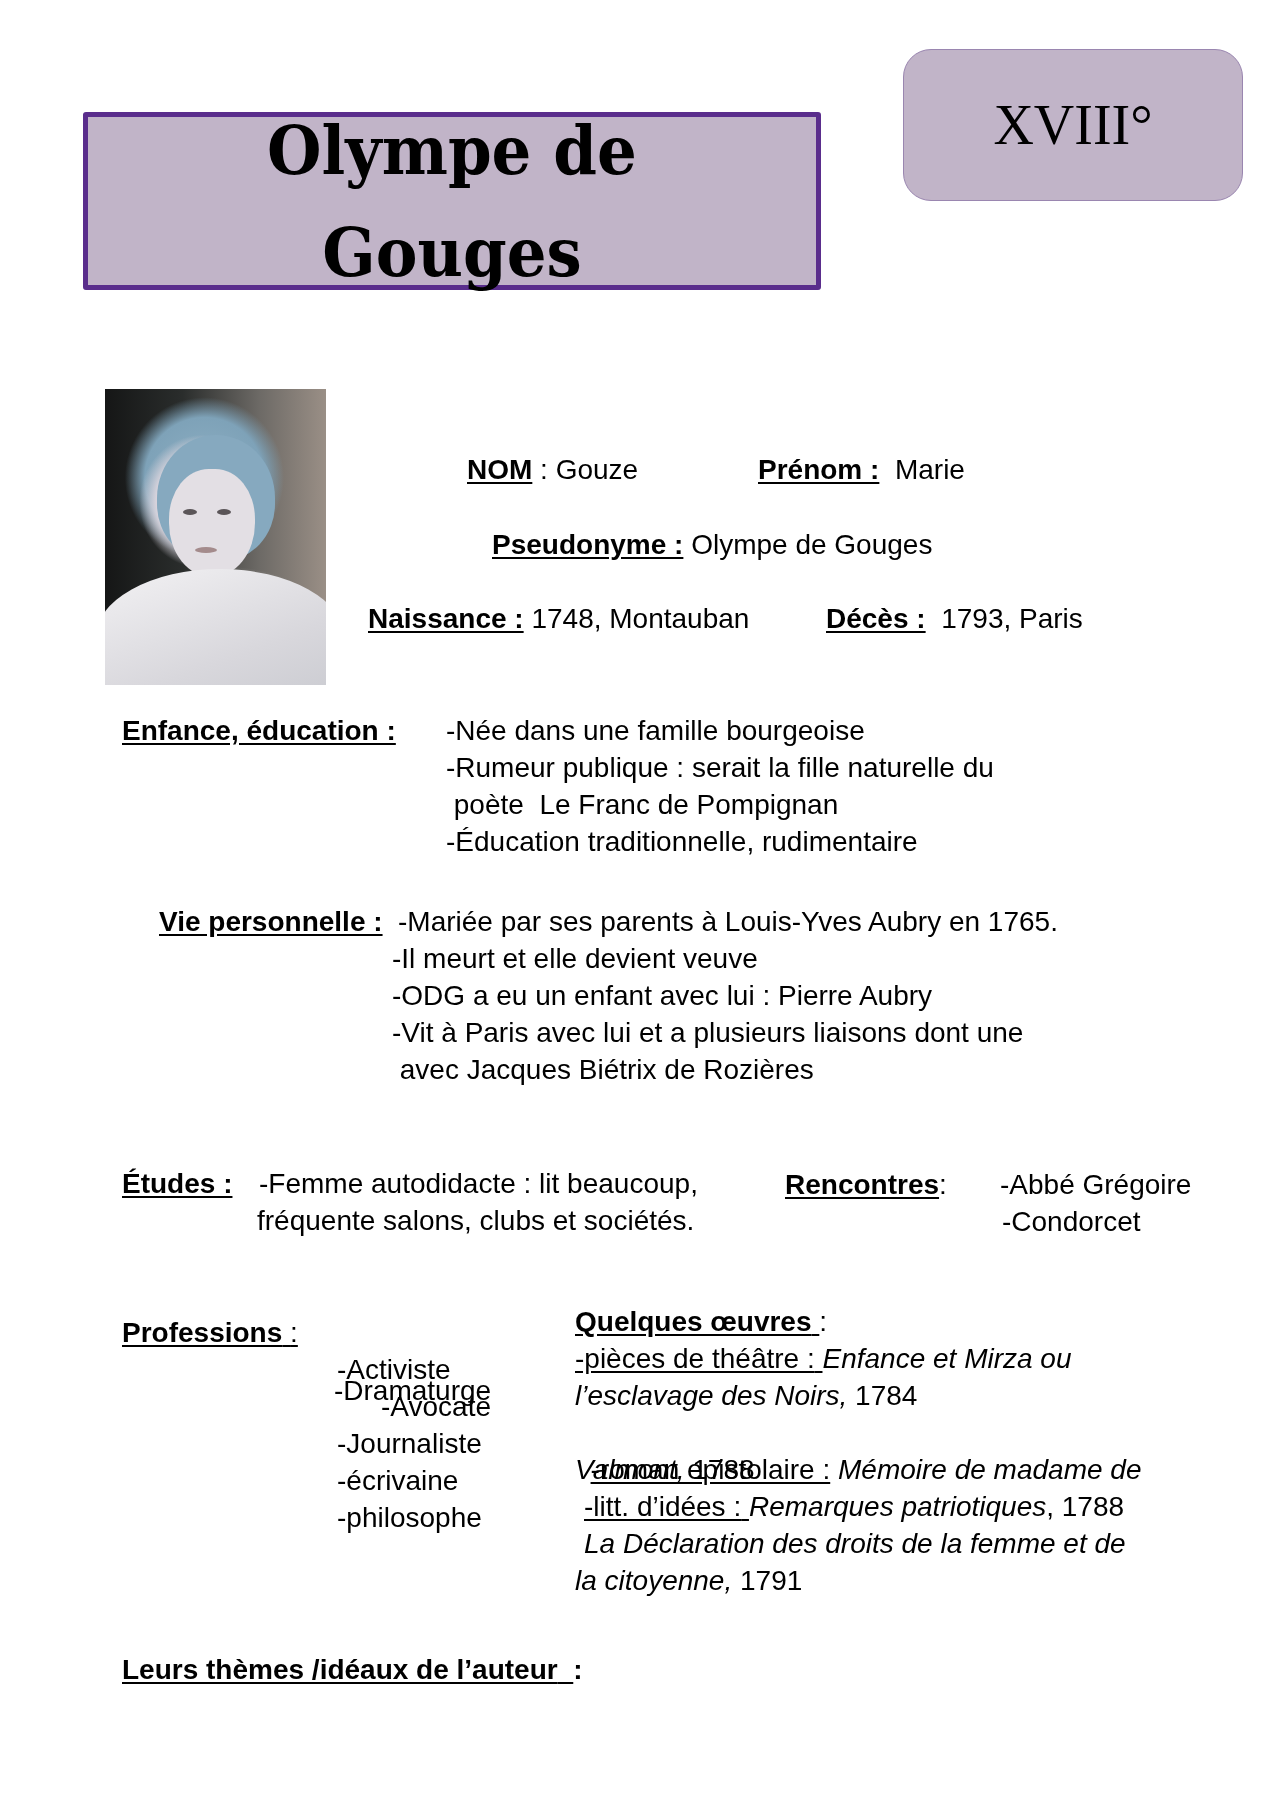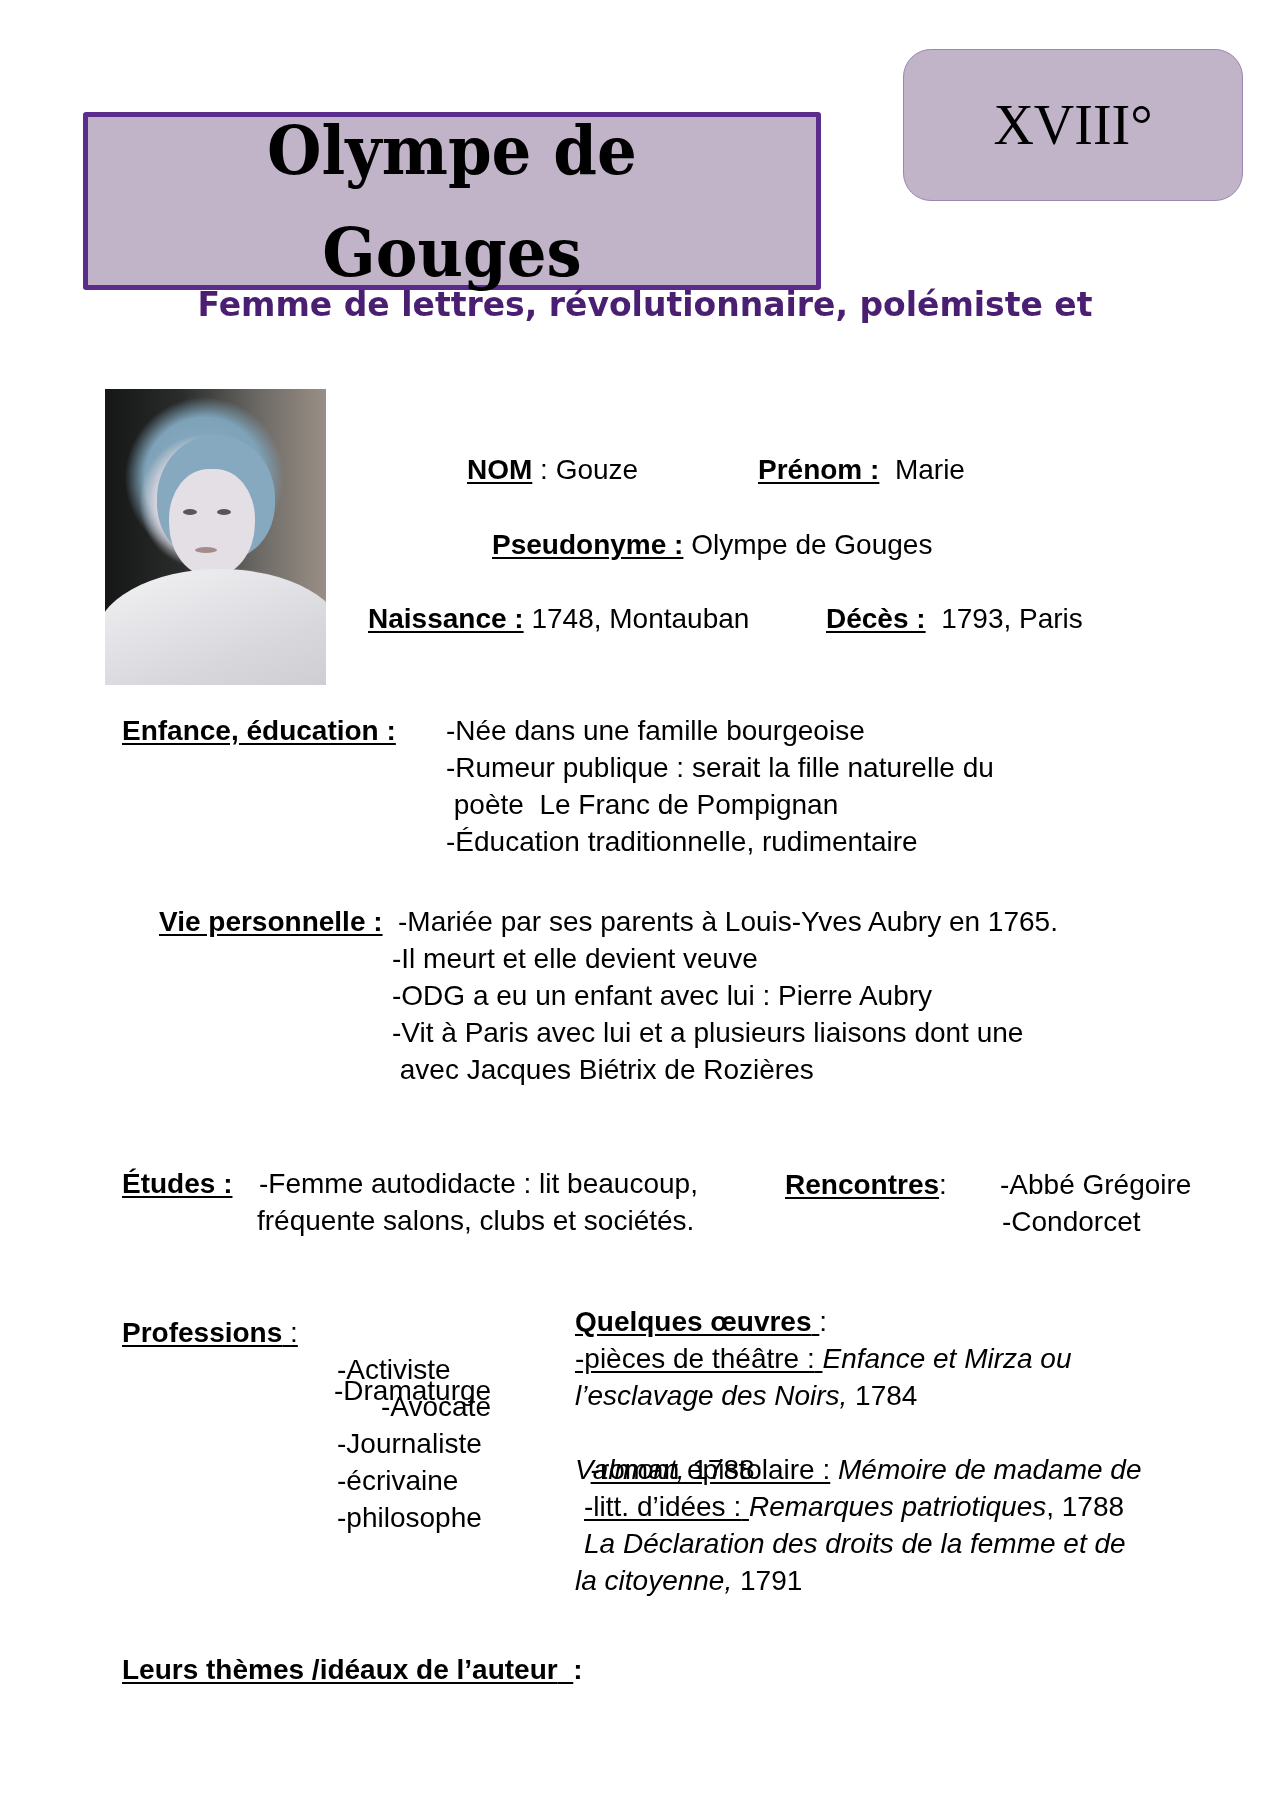--- a/index.html
+++ b/index.html
@@ -55,21 +55,20 @@
 <div class="abs title-box">
   <div class="title-line">Olympe de</div>
   <div class="title-line">Gouges</div>
 </div>
 
 <div class="abs century-box">
   <div class="century-num">XVIII°</div>
 </div>
 
 <div class="abs subtitle">
-  <div>Femme de lettres, révolutionnaire, polémiste et</div>
 </div>
 
 <div class="abs portrait" title="Portrait of Olympe de Gouges">
   <div class="p-hair"></div>
   <div class="p-face"></div>
   <div class="p-eye1"></div>
   <div class="p-eye2"></div>
   <div class="p-lips"></div>
   <div class="p-shawl"></div>
 </div>

